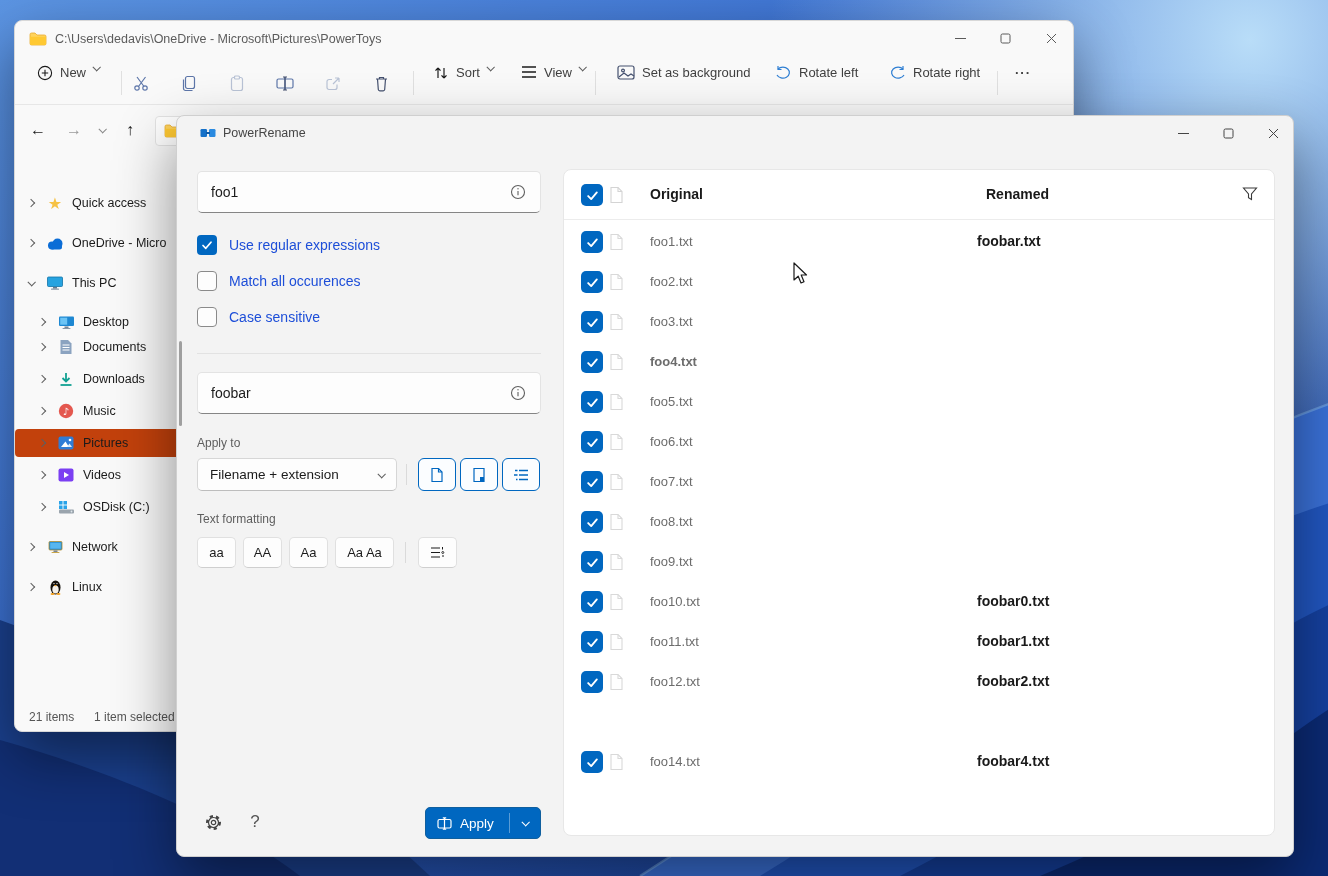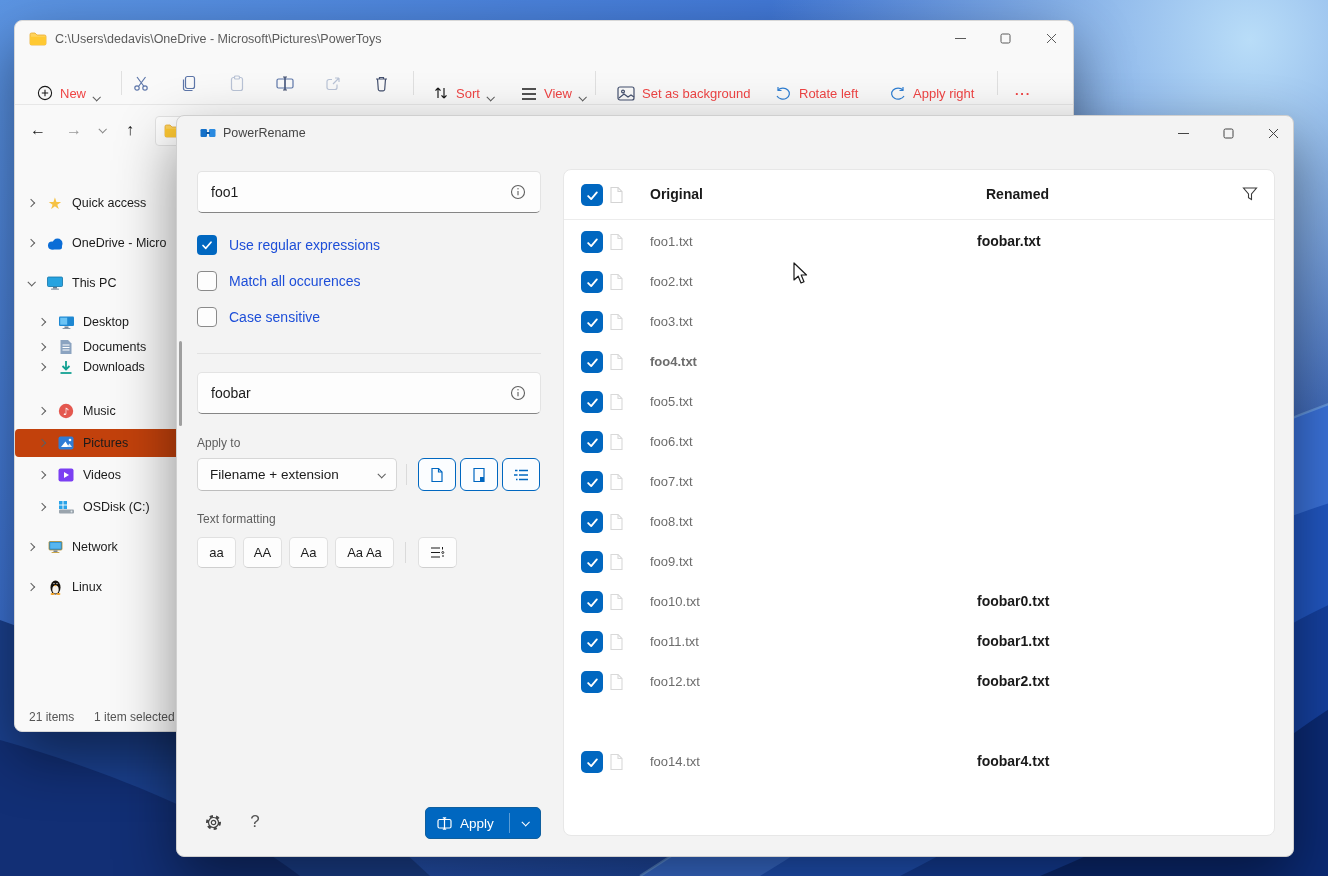--- a/index.html
+++ b/index.html
@@ -14,21 +14,21 @@
   .win { position:absolute; border-radius:8px; box-shadow:0 24px 60px rgba(0,0,0,.45); }
 
   
   .explorer { left:14px; top:20px; width:1060px; height:712px; background:#f9f9f9; border:1px solid #d8d8d8; z-index:1; overflow:hidden; border-radius:8px; }
   .ex-titlebar { position:absolute; top:0; left:0; right:0; height:40px; }
   .ex-path { position:absolute; left:40px; top:11px; font-size:12.5px; color:#5c5c5c; white-space:nowrap; }
   .ex-foldericon { position:absolute; left:14px; top:10px; }
   .winctl { position:absolute; width:38px; height:30px; top:2px; display:flex; align-items:center; justify-content:center; }
   .ex-toolbar { position:absolute; top:40px; left:0; right:0; height:44px; border-bottom:1px solid #e7e7e7; background:#f9f9f9; }
   .tbi { position:absolute; top:4px; height:36px; display:flex; align-items:center; justify-content:center; border-radius:4px; }
-  .tbtxt { position:absolute; top:4px; height:36px; display:flex; align-items:flex-end; gap:7px; font-size:13px; color:#ef4444; border-radius:4px; }
+  .tbtxt { position:absolute; top:4px; height:36px; display:flex; align-items:flex-start; gap:7px; font-size:13px; color:#404040; border-radius:4px; }
   .tb-div { position:absolute; top:10px; width:1px; height:24px; background:#e0e0e0; }
   .chev { display:inline-block; width:6px; height:6px; border-right:1.3px solid #5f5f5f; border-bottom:1.3px solid #5f5f5f; }
   .chev.down { transform:rotate(45deg) translateY(-1px); }
   .chev.right { transform:rotate(-45deg); }
   .ex-navrow { position:absolute; top:92px; left:0; right:0; height:36px; }
   .navbtn { position:absolute; top:2px; width:30px; height:30px; display:flex; align-items:center; justify-content:center; font-size:16px; color:#1a1a1a; }
   .navbtn.dis { color:#9a9a9a; }
   .addrbar { position:absolute; left:140px; top:3px; width:900px; height:30px; background:#fff; border:1px solid #e4e4e4; border-radius:4px; display:flex; align-items:center; padding-left:8px; }
   .ex-sidebar { position:absolute; top:136px; left:0; width:168px; bottom:28px; }
   .srow { position:absolute; left:0; width:166px; height:28px; display:flex; align-items:center; font-size:12.5px; color:#1b1b1b; border-radius:4px; }
@@ -211,21 +211,21 @@
           <path d="M3 4 a6.5 5.5 0 1 1 -1 6"></path>
           <path d="M3 1 V4.5 H6.5"></path>
         </svg>
       <span>Rotate left</span>
     </span>
     <span class="tbtxt" style="left:866px; padding:0 8px;">
       <svg width="17" height="15" viewBox="0 0 17 15" fill="none" stroke="#2f7fd3" stroke-width="1.2">
           <path d="M14 4 a6.5 5.5 0 1 0 1 6"></path>
           <path d="M14 1 V4.5 H10.5"></path>
         </svg>
-      <span>Apply right</span>
+      <span>Rotate right</span>
     </span>
     <span class="tb-div" style="left:982px;"></span>
     <span class="tbtxt" style="left:990px; padding:0 10px; font-weight:700; letter-spacing:1px;">
         <span>···</span>
       </span>
   </div>
 
   <div class="ex-navrow">
     <span class="navbtn" style="left:8px;">←</span>
     <span class="navbtn dis" style="left:44px;">→</span>
@@ -284,21 +284,21 @@
     <div class="srow child" style="top:176px;">
       <span class="chev right"></span>
       <span class="sic">
           <svg width="14" height="16" viewBox="0 0 14 16">
             <path d="M1.5 1 H9 L12.5 4.5 V15 H1.5 Z" fill="#8ba3c0"></path>
             <path d="M3.5 6 H10.5 M3.5 8.5 H10.5 M3.5 11 H10.5" stroke="#fff" stroke-width="1"></path>
           </svg>
         </span>
       <span>Documents</span>
     </div>
-    <div class="srow child" style="top:196px;">
+    <div class="srow child" style="top:208px;">
       <span class="chev right"></span>
       <span class="sic">
           <svg width="14" height="15" viewBox="0 0 14 15" stroke="#12a192" stroke-width="1.8" fill="none">
             <path d="M7 1 V9 M3.5 6 L7 9.5 L10.5 6"></path>
             <path d="M1.5 13 H12.5"></path>
           </svg>
         </span>
       <span>Downloads</span>
     </div>
     <div class="srow child" style="top:240px;">

